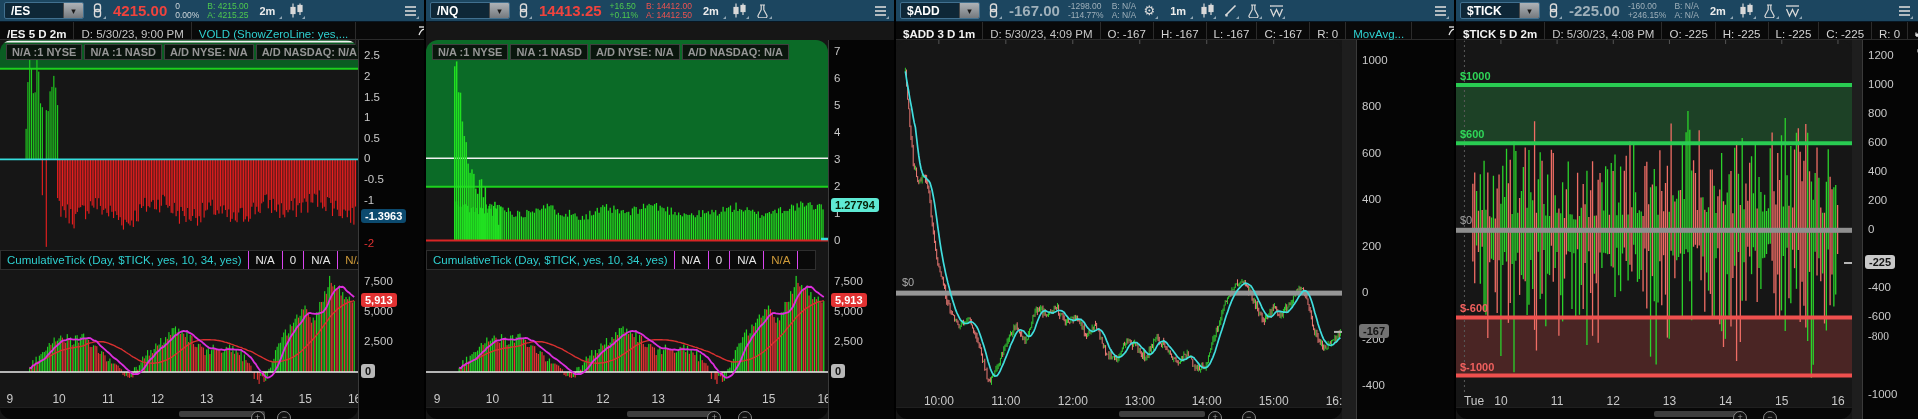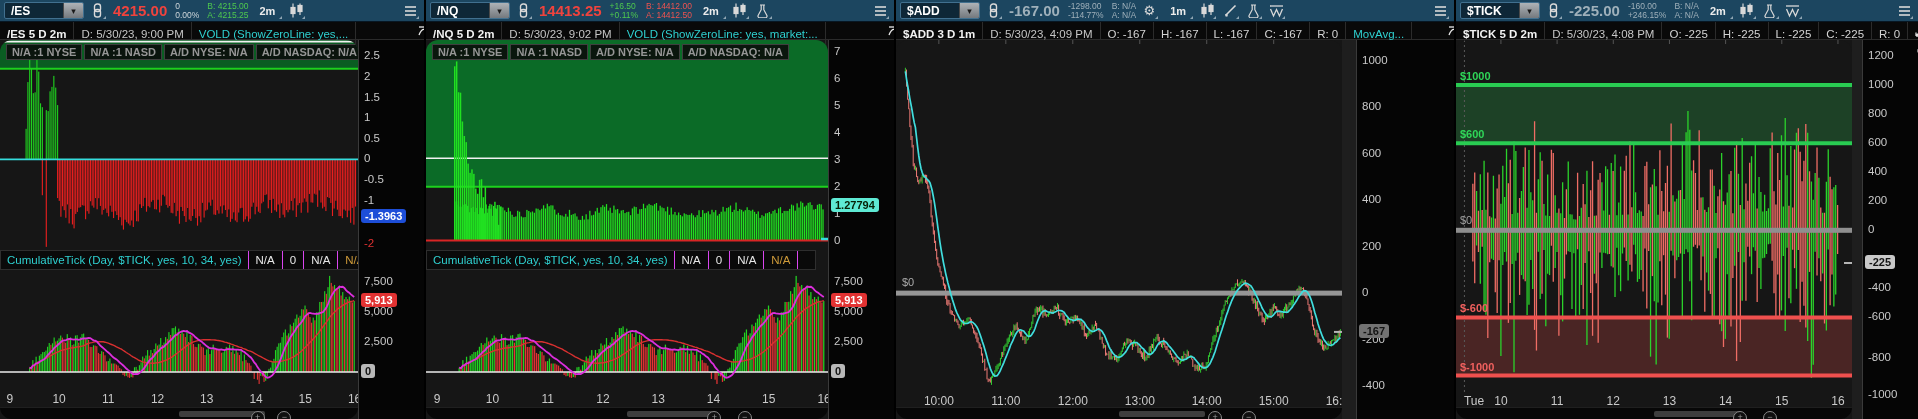--- a/index.html
+++ b/index.html
@@ -547,21 +547,21 @@
         <div class="ax" style="top: 50.6471px;">1.5</div>
         <div class="ax" style="top: 71.2353px;">1</div>
         <div class="ax" style="top: 91.8235px;">0.5</div>
         <div class="ax" style="top: 112.412px;">0</div>
         <div class="ax" style="top: 133px;">-0.5</div>
         <div class="ax" style="top: 153.588px;">-1</div>
         <div class="ax" style="top: 196.824px; color: rgb(226, 50, 50);">-2</div>
         <div class="ax" style="top: 235px;">7,500</div>
         <div class="ax" style="top: 265px;">5,000</div>
         <div class="ax" style="top: 295px;">2,500</div>
-        <div class="axb" style="top: 168.906px; background: #1d4ed8; color: rgb(255, 255, 255);">-1.3963</div>
+        <div class="axb" style="top: 168.906px; background: #0c4a6e; color: rgb(255, 255, 255);">-1.3963</div>
         <div class="axb" style="top: 253.044px; background: rgb(226, 50, 50); color: rgb(255, 255, 255);">5,913</div>
         <div class="axb" style="top: 324px; background: rgb(185, 185, 185); color: rgb(20, 20, 20);">0</div>
       </div>
     </section>
   <section class="panel" style="left: 426px; width: 468px;">
       <div class="tb">
         <div class="symbox">
           <div class="symtxt">/NQ</div>
           <div class="ddbtn">▾</div>
         </div>
@@ -593,31 +593,20 @@
           <svg width="13" height="14" viewBox="0 0 13 14" fill="none" stroke="#d9d9d9" stroke-width="1.2">
             <path d="M4 1h5M5.2 1.2v4.5l-3 5.6c-.65 1.2.2 2.6 1.5 2.6h5.6c1.3 0 2.15-1.4 1.5-2.6l-3-5.6V1.2"></path>
           </svg>
         </div>
         <div class="spacer"></div>
         <div class="tbico corner">
           <svg width="13" height="12" viewBox="0 0 13 12" stroke="#d9d9d9" stroke-width="1.6">
             <line x1="1" y1="2" x2="12" y2="2"></line>
             <line x1="1" y1="6" x2="12" y2="6"></line>
             <line x1="1" y1="10" x2="12" y2="10"></line>
-          </svg>
-        </div>
-      </div>
-      <div class="tr">
-        <div class="trc bold">/NQ 5 D 2m</div>
-        <div class="trc dim">D: 5/30/23, 9:02 PM</div>
-        <div class="trc cyan">VOLD (ShowZeroLine: yes, market:...</div>
-        <div class="tricon">
-          <svg width="15" height="13" viewBox="0 0 15 13" fill="none" stroke="#e8e8e8" stroke-width="1.3">
-            <line x1="1" y1="3" x2="14" y2="3"></line>
-            <path d="M1 11c3-7 6-7 8-2.5 1.2 2.6 3 2.6 5-1"></path>
           </svg>
         </div>
       </div>
       <div class="plot" style="width: 402px;">
         <svg width="402" height="210" style="top:0;left:0">
           <rect x="0" y="0" width="402" height="146.73076923076925" fill="#0b6b27"></rect>
           <line x1="0" y1="118.19230769230772" x2="402" y2="118.19230769230772" stroke="#f2f2f2" stroke-width="1.6"></line>
           <line x1="0" y1="146.73076923076925" x2="402" y2="146.73076923076925" stroke="#1dd11d" stroke-width="2"></line>
           <rect x="28.127724346629964" y="161.48853142310045" width="1.2521166437414033" height="39.08839165382264" fill="#21e021"></rect>
           <rect x="29.9783253571848" y="164.6582923849577" width="1.2521166437414033" height="35.918630691965404" fill="#21e021"></rect>
@@ -1909,21 +1898,21 @@
       <div class="axis" style="left: 406px; width: 56px;">
         <div class="ax" style="top: 8.97942px;">1200</div>
         <div class="ax" style="top: 38.0329px;">1000</div>
         <div class="ax" style="top: 67.0864px;">800</div>
         <div class="ax" style="top: 96.1399px;">600</div>
         <div class="ax" style="top: 125.193px;">400</div>
         <div class="ax" style="top: 154.247px;">200</div>
         <div class="ax" style="top: 183.3px;">0</div>
         <div class="ax" style="top: 241.407px;">-400</div>
         <div class="ax" style="top: 270.461px;">-600</div>
-        <div class="ax" style="top: 311px;">-800</div>
+        <div class="ax" style="top: 290px; font-family: Liberation Serif, serif;">-800</div>
         <div class="ax" style="top: 348px;">-1000</div>
         <div class="axb" style="top: 214.986px; background: rgb(201, 201, 201); color: rgb(20, 20, 20);">-225</div>
         <div style="position: absolute; top: 2px; right: 2px;">
           <svg width="12" height="12" viewBox="0 0 14 14" fill="none" stroke="#9a9a9a" stroke-width="1.3">
             <path d="M12 2L8.2 5.8M12 2h-3.4M12 2v3.4M2 12l3.8-3.8M2 12h3.4M2 12v-3.4"></path>
           </svg>
         </div>
       </div>
     </section>
 </main>

